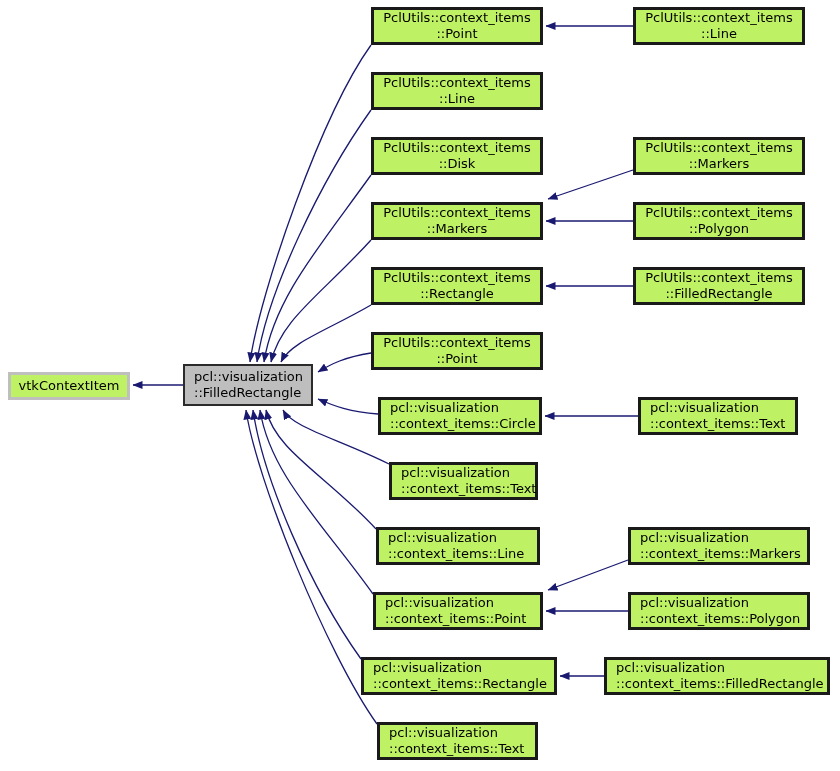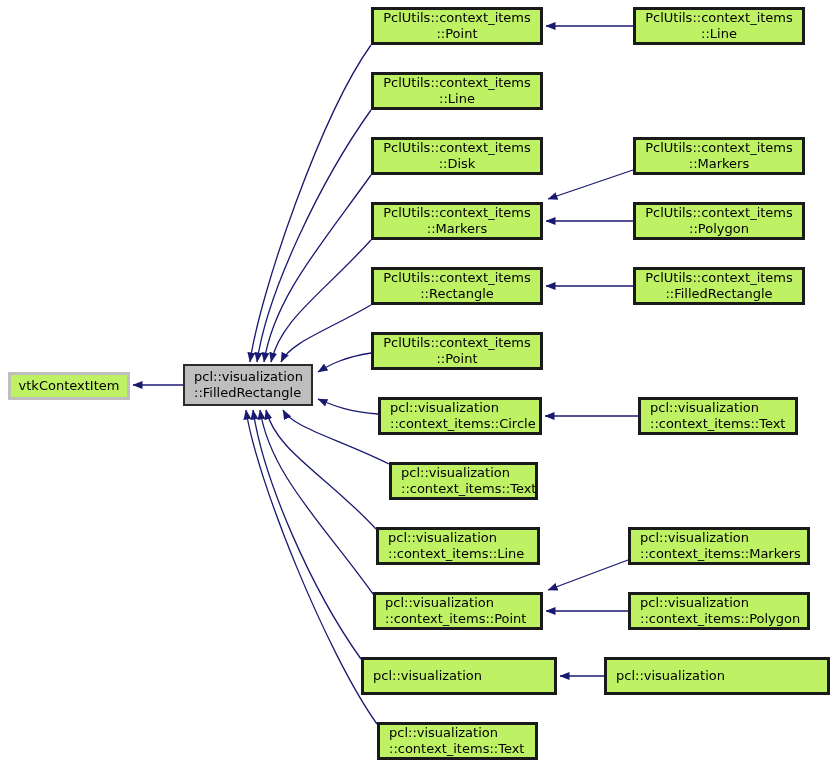--- a/index.html
+++ b/index.html
@@ -115,20 +115,21 @@
       <div class="node align-left style-normal" style="left: 376px; top: 527px; width: 164px; height: 38px; border-color: rgb(26, 26, 26);">
         <span class="lbl">pcl::visualization</span>
         <span class="lbl">::context_items::Line</span>
       </div>
       <div class="node align-left style-normal" style="left: 373px; top: 592px; width: 170px; height: 38px; border-color: rgb(26, 26, 26);">
         <span class="lbl">pcl::visualization</span>
         <span class="lbl">::context_items::Point</span>
       </div>
       <div class="node align-left style-normal" style="left: 361px; top: 657px; width: 196px; height: 38px; border-color: rgb(26, 26, 26);">
         <span class="lbl">pcl::visualization</span>
+        <span class="lbl">::context_items::Rectangle</span>
       </div>
       <div class="node align-left style-normal" style="left: 377px; top: 722px; width: 161px; height: 38px; border-color: rgb(26, 26, 26);">
         <span class="lbl">pcl::visualization</span>
         <span class="lbl">::context_items::Text</span>
       </div>
       <div class="node align-center style-normal" style="left: 633px; top: 7px; width: 172px; height: 38px; border-color: rgb(26, 26, 26);">
         <span class="lbl">PclUtils::context_items</span>
         <span class="lbl">::Line</span>
       </div>
       <div class="node align-center style-normal" style="left: 633px; top: 137px; width: 172px; height: 38px; border-color: rgb(26, 26, 26);">
@@ -150,15 +151,16 @@
       <div class="node align-left style-normal" style="left: 628px; top: 527px; width: 182px; height: 38px; border-color: rgb(26, 26, 26);">
         <span class="lbl">pcl::visualization</span>
         <span class="lbl">::context_items::Markers</span>
       </div>
       <div class="node align-left style-normal" style="left: 628px; top: 592px; width: 182px; height: 38px; border-color: rgb(26, 26, 26);">
         <span class="lbl">pcl::visualization</span>
         <span class="lbl">::context_items::Polygon</span>
       </div>
       <div class="node align-left style-normal" style="left: 604px; top: 657px; width: 226px; height: 38px; border-color: rgb(26, 26, 26);">
         <span class="lbl">pcl::visualization</span>
+        <span class="lbl">::context_items::FilledRectangle</span>
       </div>
     </div>
 </div>
 
 </body></html>

